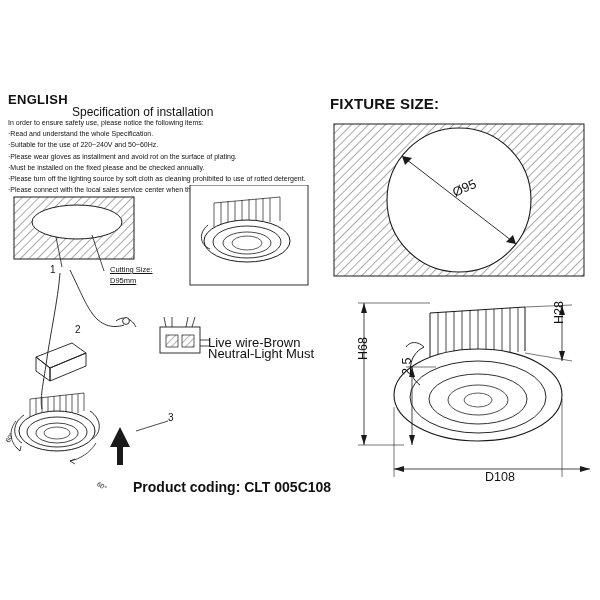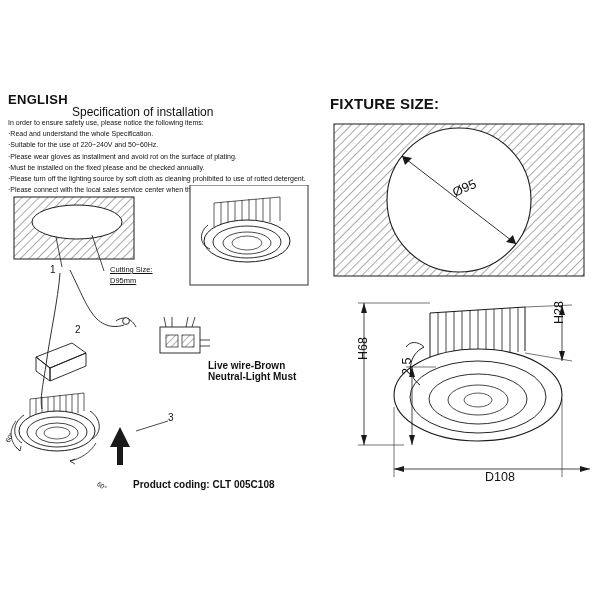--- a/index.html
+++ b/index.html
@@ -25,27 +25,27 @@
     left:8px;top:117px;font-size:7px;line-height:11.2px;width:290px;
   }
   #spec-list div{white-space:nowrap;}
 
   #fixture-size-title{
     left:330px;top:95px;font-size:15px;font-weight:bold;letter-spacing:.2px;
   }
 
   
   #wire-note{
-    left:208px;top:360px;font-size:10px;line-height:11px;font-weight:bold;
+    left:208px;top:337px;font-size:13px;line-height:11px;
   }
   #steps-note{
     left:178px;top:434px;font-size:8.5px;line-height:12.5px;
   }
   #product-coding{
-    left:133px;top:479px;font-size:10px;font-weight:bold;text-align:right;
+    left:133px;top:479px;font-size:14px;font-weight:bold;text-align:right;
   }
 
   
   .callnum{font-size:10px;}
   #call-1{left:50px;top:264px;}
   #call-2{left:75px;top:324px;}
   #call-3{left:168px;top:412px;}
 
   #cutting-size{
     left:110px;top:265px;font-size:7.5px;line-height:10.5px;text-decoration:underline;

